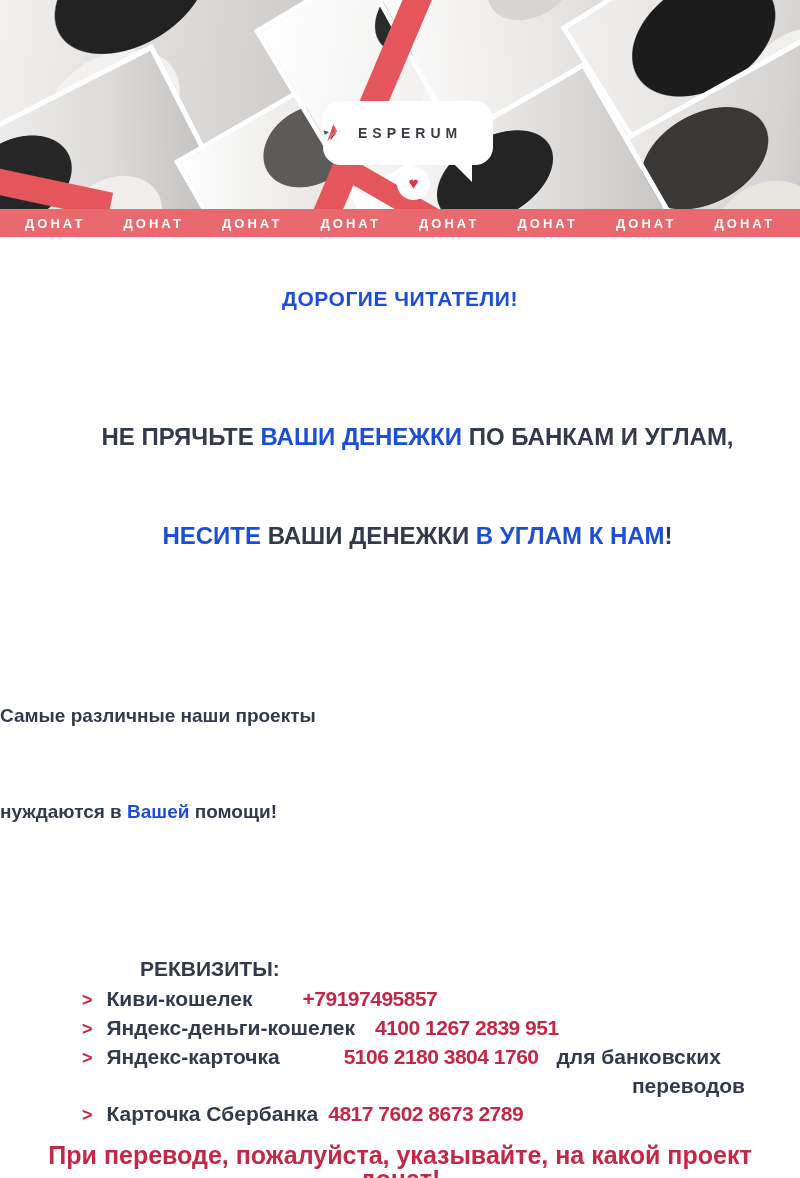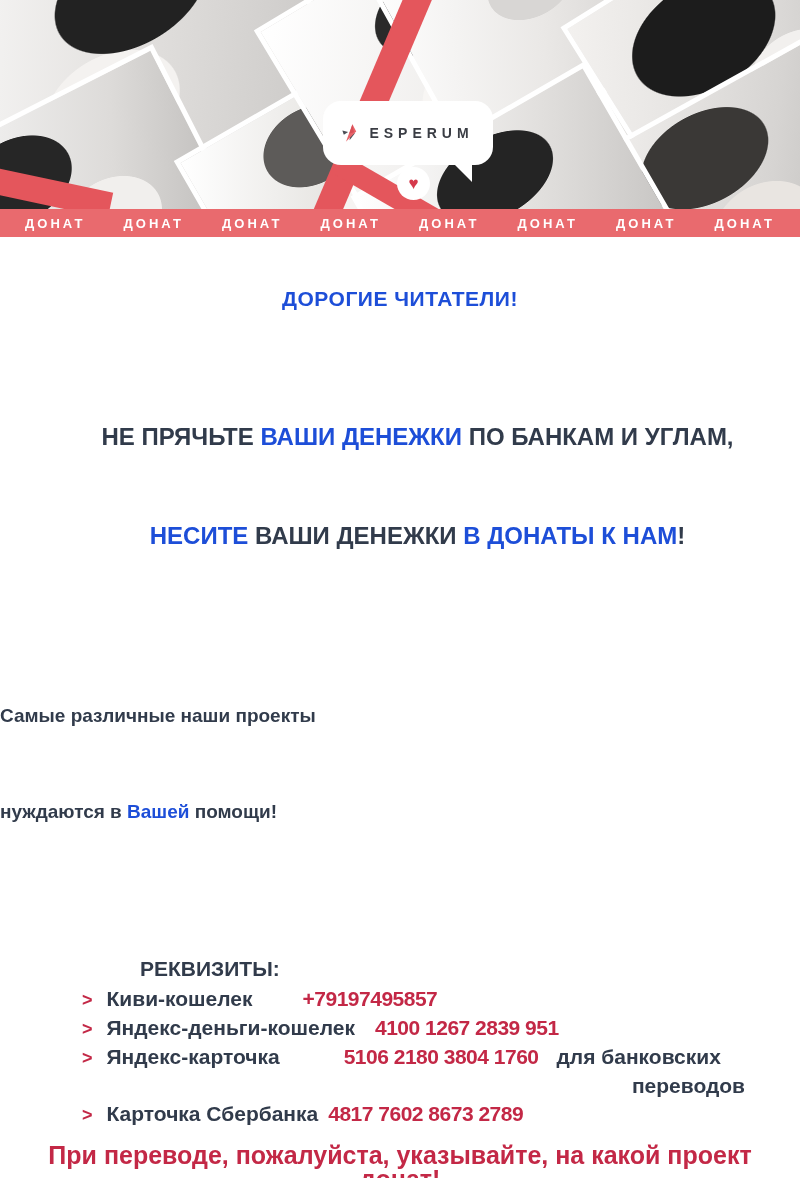--- a/index.html
+++ b/index.html
@@ -51,21 +51,21 @@
         radial-gradient(ellipse 120px 75px at 50% 25%, #242424 0%, #242424 52%, transparent 53%),
         radial-gradient(ellipse 85px 65px at 52% 68%, #f5f3f1 0%, #f5f3f1 55%, transparent 56%),
         linear-gradient(120deg,#ffffff 0%,#e2e0de 55%,#c5c3c1 100%);}
 
   .stripe{position:absolute;background:#e4565c;}
   #stripe-main{left:357px;top:-40px;width:27px;height:300px;transform:rotate(23deg);}
   #stripe-cross{left:390px;top:130px;width:22px;height:140px;transform:rotate(-60deg);}
   #stripe-corner{left:-28px;top:178px;width:140px;height:26px;transform:rotate(12deg);}
 
   .speech-bubble{position:absolute;left:323px;top:101px;width:170px;height:64px;background:#ffffff;
-        border-radius:18px;display:flex;align-items:center;justify-content:center;gap:9px;z-index:5;}
+        border-radius:18px;display:flex;align-items:center;justify-content:flex-start;gap:17px;z-index:5;}
   .bubble-tail{position:absolute;left:452px;top:162px;width:0;height:0;z-index:5;
         border-left:20px solid transparent;border-top:20px solid #ffffff;}
   .bubble-logo-text{font-size:14px;letter-spacing:5px;color:#3a3d44;}
   .heart-bubble{position:absolute;left:397px;top:167px;width:33px;height:33px;border-radius:50%;
         background:#ffffff;display:flex;align-items:center;justify-content:center;z-index:6;}
   .heart-glyph{color:#d5394b;font-size:17px;line-height:1;}
 
   
   .donat-banner{width:800px;height:28px;background:#e96a6e;display:flex;align-items:center;
         justify-content:space-around;padding:0 6px;box-sizing:border-box;}
@@ -136,21 +136,21 @@
       <span class="donat">ДОНАТ</span>
       <span class="donat">ДОНАТ</span>
       <span class="donat">ДОНАТ</span>
     </div>
 
   <main>
     <h1 class="greeting t-coral">ДОРОГИЕ ЧИТАТЕЛИ!</h1>
 
     <div class="slogan rich">
       <div><span class="t-dark">НЕ ПРЯЧЬТЕ </span><span class="t-coral">ВАШИ ДЕНЕЖКИ </span><span class="t-dark">ПО БАНКАМ И УГЛАМ,</span></div>
-      <div><span class="t-coral">НЕСИТЕ </span><span class="t-dark">ВАШИ ДЕНЕЖКИ </span><span class="t-coral">В ДОНАТЫ К НАМ</span><span class="t-dark">!</span></div>
+      <div><span class="t-coral">НЕСИТЕ </span><span class="t-dark">ВАШИ ДЕНЕЖКИ </span><span class="t-coral">В УГЛАМ К НАМ</span><span class="t-dark">!</span></div>
     </div>
 
     <div class="subtitle rich">
       <div class="t-dark">Самые различные наши проекты</div>
       <div><span class="t-dark">нуждаются в </span><span class="t-coral">Вашей</span><span class="t-dark"> помощи!</span></div>
     </div>
 
     <section class="requisites">
       <div class="req-title t-dark">РЕКВИЗИТЫ:</div>
       <div class="req-rows">

